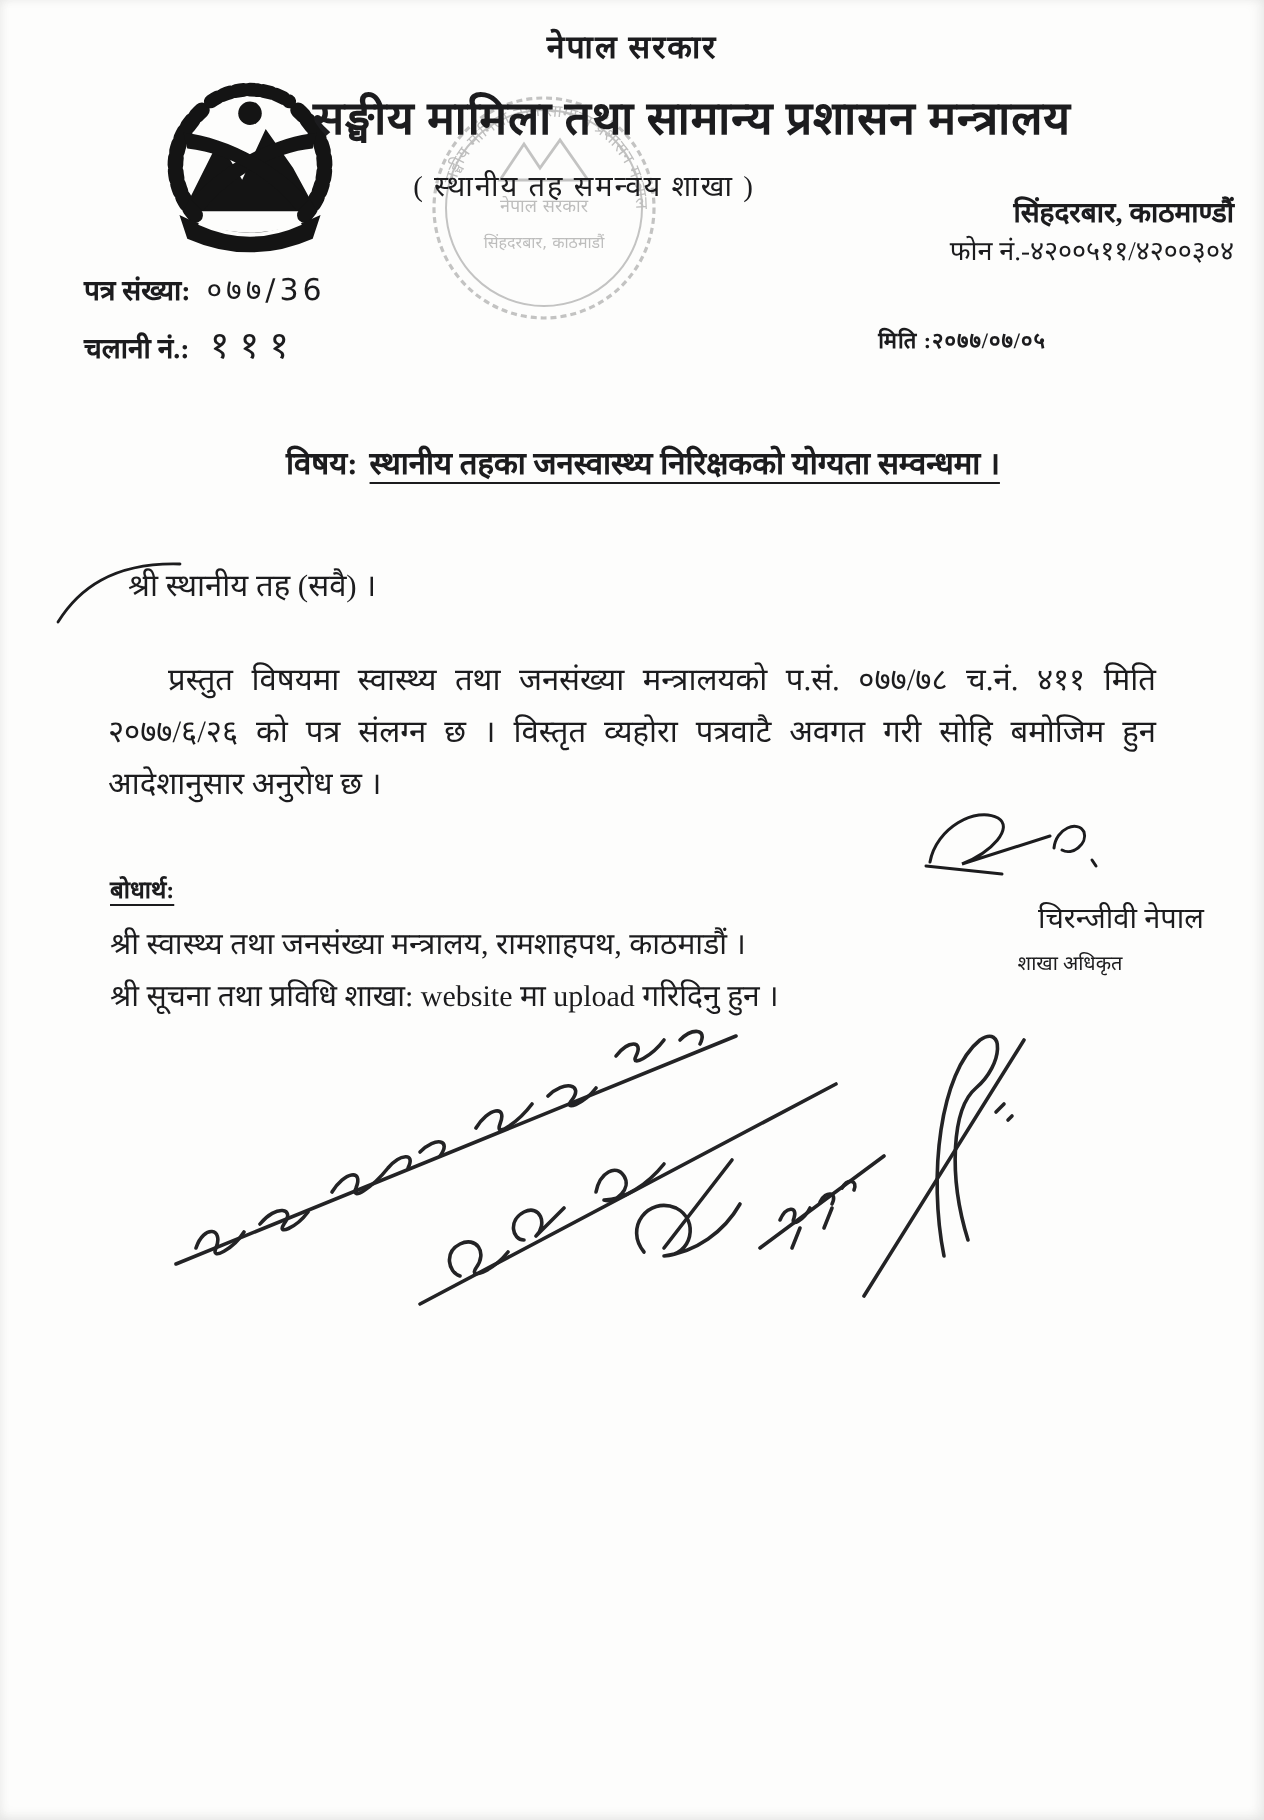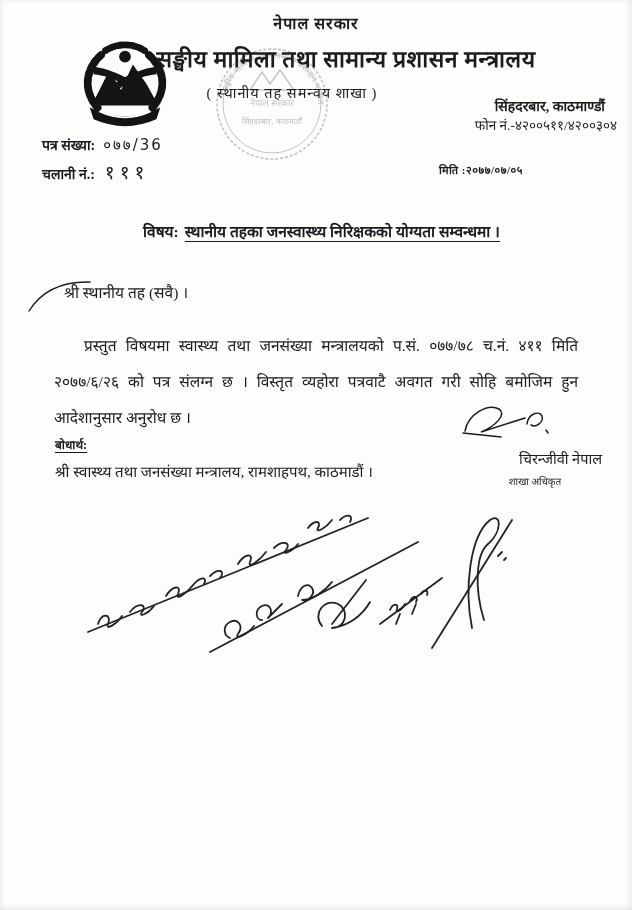--- a/index.html
+++ b/index.html
@@ -12,35 +12,35 @@
     font-family:"Liberation Serif","DejaVu Serif",serif;
     color:#1c1c1e;
     box-shadow:inset -3px 0 6px rgba(0,0,0,.05), inset 0 -3px 6px rgba(0,0,0,.04), inset 2px 0 4px rgba(0,0,0,.03);
   }
   .abs{position:absolute;}
   .center{text-align:center;}
   .right{text-align:right;}
   .gov-title{top:12px;left:0;width:632px;font-size:16px;font-weight:700;letter-spacing:1px;}
   .ministry{top:42px;left:146px;width:400px;font-size:23px;font-weight:700;letter-spacing:.5px;}
   .branch{top:82px;left:140px;width:304px;font-size:14.5px;letter-spacing:1px;}
-  .address{top:96px;left:368px;width:237px;font-size:14px;font-weight:600;}
+  .address{top:96px;left:380px;width:237px;font-size:14px;font-weight:600;}
   .phone{top:116px;left:360px;width:257px;font-size:13.5px;}
   .refrow{top:134px;left:42px;font-size:14px;font-weight:600;}
   .disprow{top:159px;left:42px;font-size:14px;font-weight:600;}
   .hand{font-family:"DejaVu Sans","Liberation Sans",sans-serif;font-weight:400;}
   .ref-val{font-size:15px;letter-spacing:2px;margin-left:8px;}
   .disp-val{font-size:19px;letter-spacing:5px;margin-left:10px;margin-top:20px;}
   .daterow{top:162px;left:375px;width:212px;font-size:11px;font-weight:600;text-align:center;letter-spacing:.5px;}
   .subject{top:220px;left:0;width:632px;font-size:15.5px;}
   .subject .lbl{font-weight:700;margin-right:6px;padding-left:11px;}
   .subject .txt{font-weight:600;text-decoration:underline;text-underline-offset:4px;}
   .salutation{top:281px;left:64px;font-size:15.5px;}
   .body-par{
     top:328px;left:54px;width:524px;
-    font-size:15.5px;line-height:36px;
+    font-size:15.5px;line-height:26px;
     text-align:justify;text-indent:30px;
   }
   .cc-label{top:436px;left:55px;font-size:12px;font-weight:600;text-decoration:underline;text-underline-offset:3px;}
   .cc-line1{top:461px;left:55px;font-size:15px;}
   .cc-line2{top:487px;left:55px;font-size:15px;}
   .sig-name{top:448px;left:468px;width:134px;font-size:14.5px;text-align:right;}
   .sig-title{top:474px;left:468px;width:134px;font-size:10px;text-align:center;}
   .stamp-wrap{top:42px;left:210px;width:124px;height:124px;opacity:.34;}
   svg{display:block;}
 </style>
@@ -117,20 +117,21 @@
         <path d="M91,31 l2,3"></path>
         <path d="M8,34 L46,38"></path>
       </g>
     </svg>
   </div>
   <div class="abs sig-name">चिरन्जीवी नेपाल</div>
   <div class="abs sig-title">शाखा अधिकृत</div>
 
   <div class="abs cc-label">बोधार्थ:</div>
   <div class="abs cc-line1">श्री स्वास्थ्य तथा जनसंख्या मन्त्रालय, रामशाहपथ, काठमाडौं ।</div>
+  <div class="abs cc-line2">श्री सूचना तथा प्रविधि शाखा: website मा upload गरिदिनु हुन ।</div>
 
   <div class="abs" style="top:492px;left:70px;width:455px;height:168px;">
     <svg width="455" height="168" viewBox="0 0 455 168">
       <g fill="none" stroke="#232325" stroke-width="1.8" stroke-linecap="round" stroke-linejoin="round">
 
         <path d="M18,140 L298,26"></path>
         <path d="M140,160 L348,50"></path>
 
         <path d="M28,132 c4,-12 14,-10 10,0 c-3,7 9,0 14,-8 m8,-4 c8,-10 18,-8 12,0 c-4,6 6,2 12,-6"></path>
         <path d="M96,104 c6,-10 16,-12 12,-2 c-3,7 8,0 16,-10 c6,-7 14,-8 10,0 m6,-8 c8,-8 16,-6 10,2"></path>

